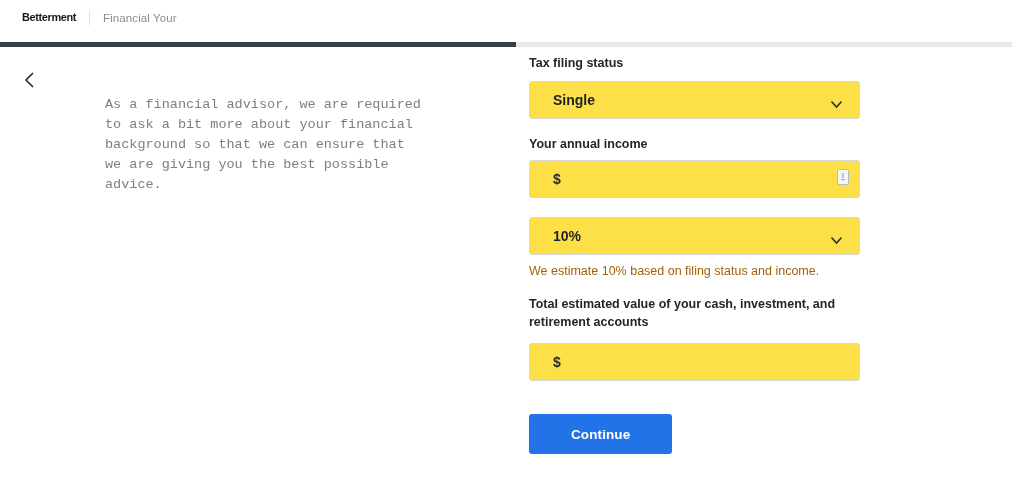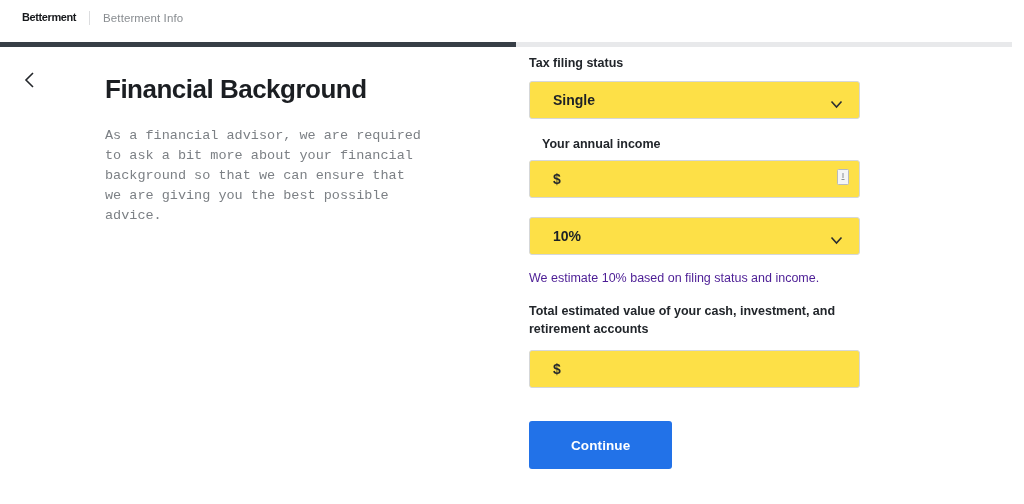--- a/index.html
+++ b/index.html
@@ -50,21 +50,21 @@
     margin-top:21px; width:318px;
     font-size:13.5px; line-height:20px; color:#7c8085;font-family:Liberation Mono, monospace;
   }
 
   
   .right-col { position:absolute; left:529px; top:54px; width:334px; }
   .field-label {
     font-size:12.5px; font-weight:700; color:#22262b; line-height:18px;
   }
   .mb12 { margin-bottom:9px; }
-  .mb8  { margin-bottom:7px;margin-left:13px; }
+  .mb8  { margin-bottom:7px; }
   .mb7  { margin-bottom:6px; }
   .mb4  { margin-bottom:12px; }
 
   .control {
     width:331px; height:38px; background:#fde047;
     border:1px solid #d5d7d9; border-radius:3px;
     display:flex; align-items:center;
     position:relative;
   }
   .select-box { cursor:pointer; padding:0 40px 0 23px; }
@@ -73,54 +73,53 @@
 
   .input-box { padding:0 10px 0 23px; cursor:text; }
   .currency-prefix { font-size:14px; font-weight:700; color:#24282c; margin-right:6px; }
   .text-input {
     flex:1; border:none; outline:none; font-size:14px; font-weight:700;
     color:#1d2126; font-family:"Liberation Sans", sans-serif; background:transparent;
     min-width:0; height:100%;
   }
   .kb-icon { margin-left:auto; display:block; }
 
-  .helper-text { margin-top:16px; font-size:12.5px; color:#4c1d95; }
+  .helper-text { margin-top:9px; font-size:12.5px; color:#a16207; }
 
   .gap16 { height:16px; } .gap19 { height:19px; } .gap17 { height:17px; } .gap34 { height:33px; }
 
   .continue-btn {
-    display:inline-block; min-width:111px; height:48px; padding:0 42px;
+    display:inline-block; min-width:111px; height:40px; padding:0 42px;
     background:#2272e8; color:#fff; border:none; border-radius:3px;
     font-size:13.5px; font-weight:700; font-family:"Liberation Sans", sans-serif;
     cursor:pointer; letter-spacing:0.1px;
   }
 </style>
 </head>
 <body>
 
 <div class="header">
   <div class="logo">Betterment</div>
   <div class="header-divider"></div>
-  <div class="breadcrumb">Betterment Info</div>
+  <div class="breadcrumb">Financial Your</div>
 </div>
 
 <div class="progress-track" style="background: rgb(232, 233, 235);">
   <div class="progress-fill" style="background: rgb(55, 62, 70); width: 51%;"></div>
 </div>
 
 <button class="back-btn">
   <span>
     <svg width="12" height="18" viewBox="0 0 12 18">
         <path d="M10 2 L3 9 L10 16" fill="none" stroke="#24272b" stroke-width="1.6"></path>
       </svg>
   </span>
 </button>
 
 <div class="left-col">
-  <h1 class="page-title">Financial Background</h1>
   <p class="page-desc">As a financial advisor, we are required to ask a bit more about your financial background so that we can ensure that we are giving you the best possible advice.</p>
 </div>
 
 <div class="right-col">
 
   
   <div class="field-label mb12">Tax filing status</div>
   <div class="control select-box">
     <span class="select-value">Single</span>
     <span class="chevron">

